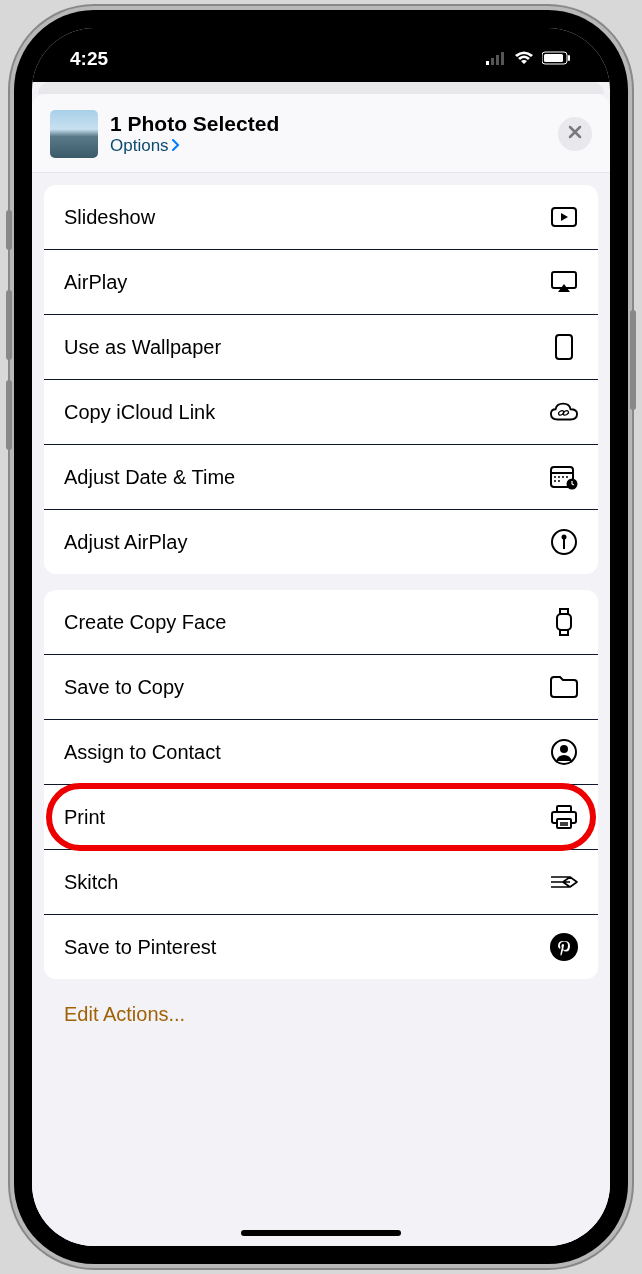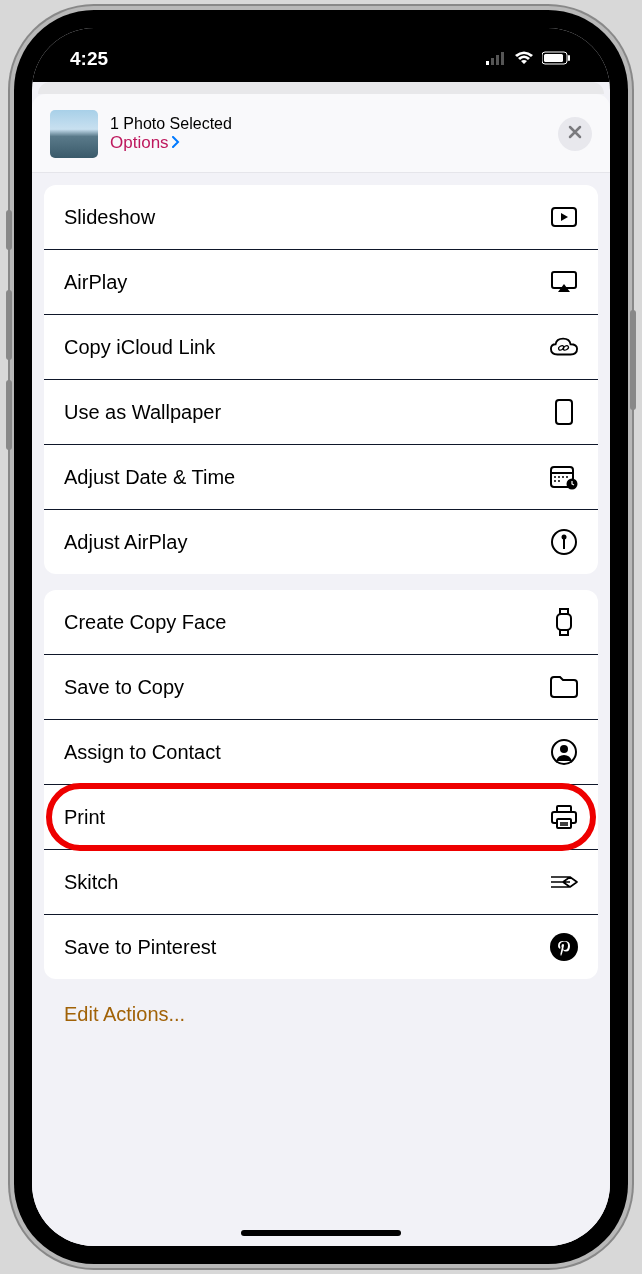--- a/index.html
+++ b/index.html
@@ -92,27 +92,27 @@
       height: 48px;
       border-radius: 5px;
       background: linear-gradient(to bottom, #a8d0e8 0%, #c8e0f0 40%, #5a7a8a 55%, #3a5a6a 100%);
       flex-shrink: 0;
     }
     .header-text {
       margin-left: 12px;
       flex: 1;
     }
     .header-title {
-      font-size: 16px;
-      font-weight: 400;
+      font-size: 21px;
+      font-weight: 700;
       color: #000;
     }
     .options-link {
       font-size: 17px;
-      color: #be185d;
+      color: #0c4a6e;
       display: flex;
       align-items: center;
       gap: 2px;
     }
     .close-button {
       width: 34px;
       height: 34px;
       border-radius: 50%;
       background: #e8e8ed;
       display: flex;
@@ -266,34 +266,34 @@
           <div class="action-item">
             <span class="action-label">AirPlay</span>
             <span class="action-icon">
               <svg width="26" height="22" viewBox="0 0 26 22">
                   <rect x="1" y="1" width="24" height="16" rx="2" stroke="#000" stroke-width="2" fill="none"></rect>
                   <path d="M13 13 L19 21 L7 21 Z" fill="#000"></path>
                 </svg>
             </span>
           </div>
           <div class="action-item">
+            <span class="action-label">Use as Wallpaper</span>
+            <span class="action-icon">
+              <svg width="18" height="26" viewBox="0 0 18 26">
+                  <rect x="1" y="1" width="16" height="24" rx="3" stroke="#000" stroke-width="2" fill="none"></rect>
+                </svg>
+            </span>
+          </div>
+          <div class="action-item">
             <span class="action-label">Copy iCloud Link</span>
             <span class="action-icon">
               <svg width="30" height="20" viewBox="0 0 30 20">
                   <path d="M8 18 Q1 18 1 12 Q1 7 6 7 Q7 1 14 1 Q21 1 22 7 Q29 7 29 12 Q29 18 22 18 Z" stroke="#000" stroke-width="2" fill="none"></path>
                   <ellipse cx="12" cy="11" rx="3" ry="2" stroke="#000" stroke-width="1.3" fill="none" transform="rotate(-30 12 11)"></ellipse>
                   <ellipse cx="17" cy="11" rx="3" ry="2" stroke="#000" stroke-width="1.3" fill="none" transform="rotate(-30 17 11)"></ellipse>
-                </svg>
-            </span>
-          </div>
-          <div class="action-item">
-            <span class="action-label">Use as Wallpaper</span>
-            <span class="action-icon">
-              <svg width="18" height="26" viewBox="0 0 18 26">
-                  <rect x="1" y="1" width="16" height="24" rx="3" stroke="#000" stroke-width="2" fill="none"></rect>
                 </svg>
             </span>
           </div>
           <div class="action-item">
             <span class="action-label">Adjust Date &amp; Time</span>
             <span class="action-icon">
               <svg width="28" height="26" viewBox="0 0 28 26">
                   <rect x="1" y="3" width="22" height="20" rx="3" stroke="#000" stroke-width="2" fill="none"></rect>
                   <line x1="1" y1="9" x2="23" y2="9" stroke="#000" stroke-width="2"></line>
                   <circle cx="5" cy="13" r="1" fill="#000"></circle>

